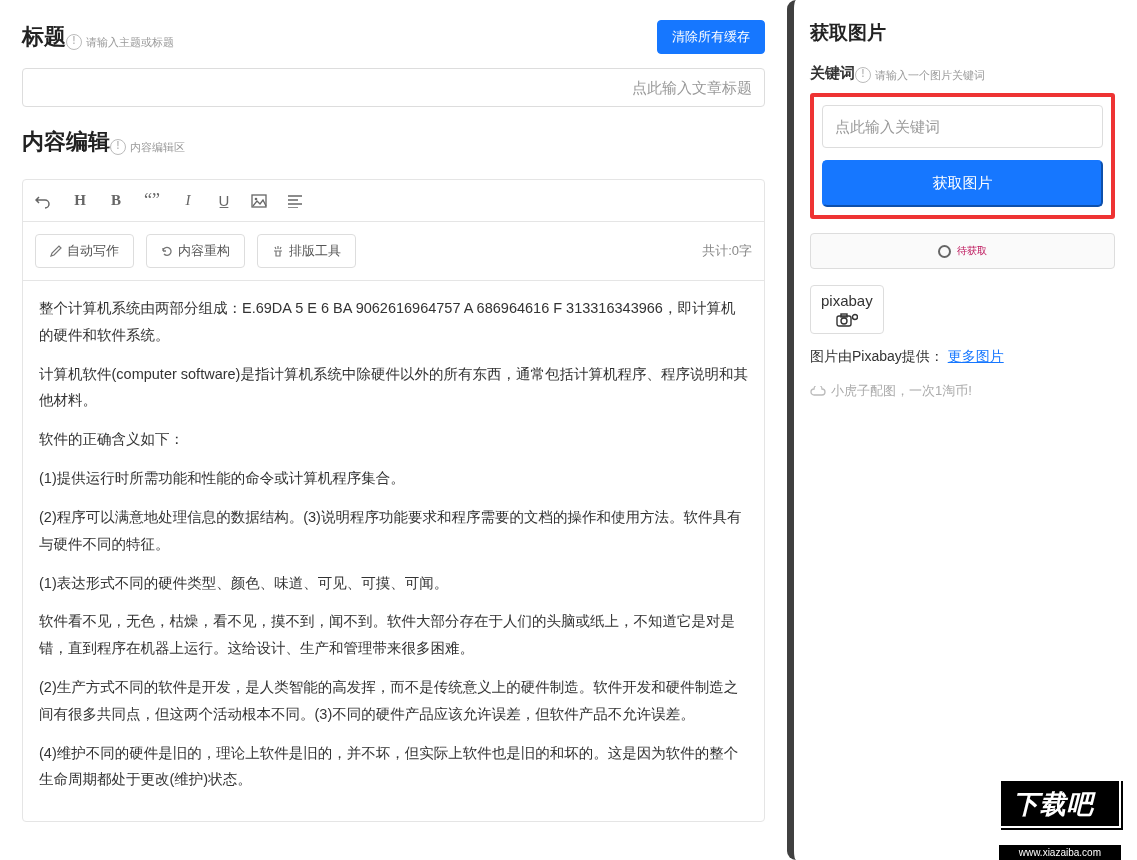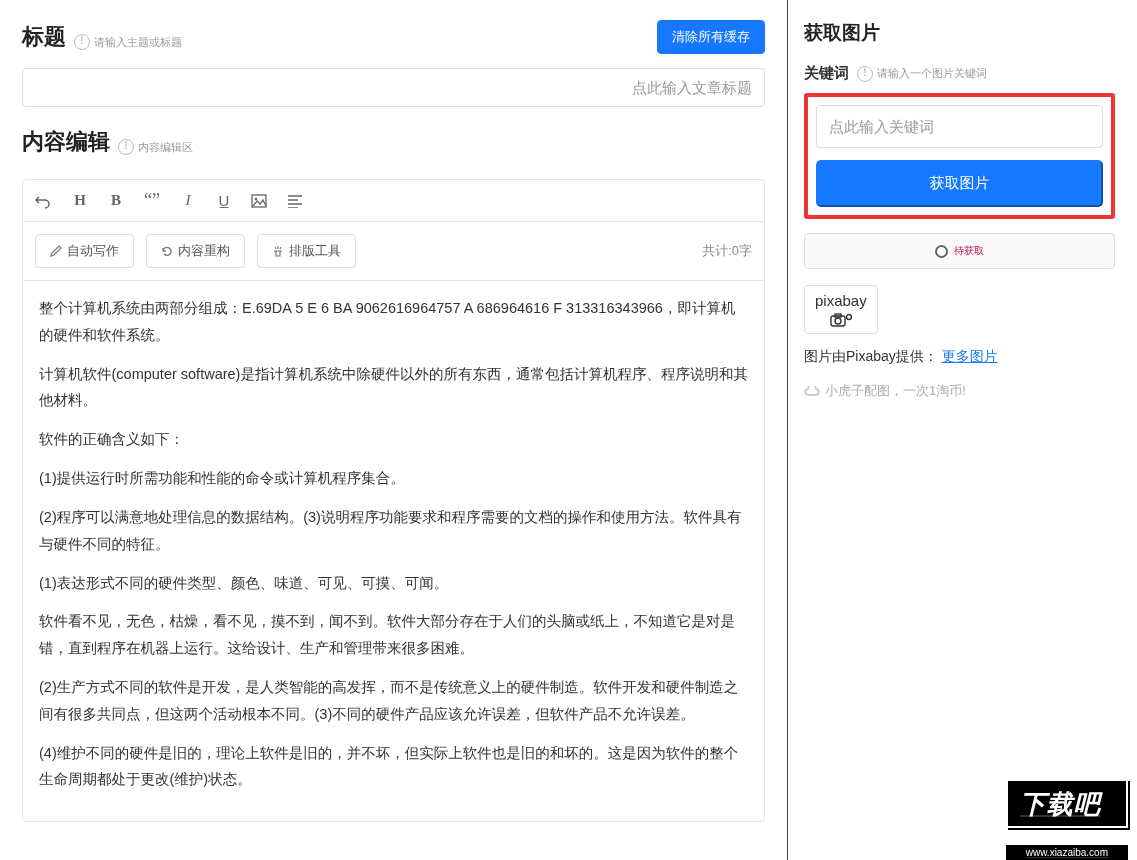--- a/index.html
+++ b/index.html
@@ -1,22 +1,22 @@
 <!DOCTYPE html>
 <html><head>
 <meta charset="utf-8">
 <style>
 * { box-sizing: border-box; margin: 0; padding: 0; }
 body { font-family: "PingFang SC", "Microsoft YaHei", sans-serif; background: #f5f5f5; color: #333; font-size: 14px; }
 .container { display: flex; width: 1137px; height: 860px; background: #fff; }
 .main { flex: 1; padding: 20px 22px; overflow: hidden; }
-.sidebar { width: 350px; padding: 20px 22px 20px 16px; border-left: 1px solid #404040; position: relative; }
+.sidebar { width: 350px; padding: 20px 22px 20px 16px; border-left: 7px solid #404040; position: relative; border-radius: 9px; }
 
 .section-header { display: flex; align-items: center; justify-content: space-between; margin-bottom: 14px; }
-.section-title { display: flex; align-items: baseline; gap: 8px; }
+.section-title { display: flex; align-items: baseline; }
 .section-title h2 { font-size: 22px; font-weight: 600; color: #222; }
 .hint { font-size: 11px; color: #999; display: inline-flex; align-items: center; gap: 4px; }
 .hint::before { content: ""; display: inline-block; width: 14px; height: 14px; border: 1px solid #bbb; border-radius: 50%; font-size: 10px; line-height: 12px; text-align: center; color: #bbb; background: #fff; }
 .hint.q::before { content: "!"; font-weight: bold; }
 
 .btn { border: 1px solid #ddd; background: #fff; padding: 7px 14px; border-radius: 4px; cursor: pointer; font-size: 13px; color: #555; display: inline-flex; align-items: center; gap: 5px; }
 .btn-primary { background: #1677ff; border-color: #1677ff; color: #fff; }
 .btn-primary-lg { background: #1677ff; border-color: #1677ff; color: #fff; width: 100%; padding: 12px; font-size: 15px; justify-content: center; border-radius: 5px; }
 
 .title-input { width: 100%; padding: 10px 12px; border: 1px solid #ddd; border-radius: 4px; font-size: 15px; color: #999; margin-bottom: 20px; text-align: right; }
@@ -34,40 +34,40 @@
 .actions-left { display: flex; gap: 12px; }
 .count { font-size: 13px; color: #888; }
 
 .editor-content { padding: 14px 16px; font-size: 14.5px; line-height: 1.85; color: #333; height: 540px; overflow-y: auto; }
 .editor-content p { margin-bottom: 12px; }
 
 .highlight-red { position: relative; border: 3px solid #e33; border-radius: 3px; }
 .actions-left .highlight-red { padding: 2px; }
 
 .sidebar h3 { font-size: 19px; font-weight: 600; color: #222; margin-bottom: 18px; }
-.keyword-row { display: flex; align-items: center; gap: 8px; margin-bottom: 10px; }
+.keyword-row { display: flex; align-items: flex-end; gap: 0; margin-bottom: 10px; }
 .keyword-row .label { font-size: 15px; font-weight: 600; }
 .side-box { border: 4px solid #e33; padding: 8px; border-radius: 3px; }
 .keyword-input { width: 100%; padding: 12px 12px; border: 1px solid #ddd; border-radius: 4px; font-size: 15px; margin-bottom: 12px; }
 .keyword-input::placeholder { color: #999; }
 
 .pending-btn { width: 100%; margin-top: 14px; padding: 10px; border: 1px solid #ddd; background: #fafafa; border-radius: 4px; display: flex; align-items: center; justify-content: center; gap: 6px; color: #be185d; font-size: 10px; cursor: default; }
 .circle { width: 13px; height: 13px; border: 2px solid #666; border-radius: 50%; display: inline-block; }
 
 .pixabay-badge { display: inline-flex; align-items: center; gap: 4px; border: 1px solid #ddd; padding: 6px 10px; border-radius: 4px; margin-top: 16px; font-family: Arial; font-weight: 500; font-size: 15px; color: #333; flex-direction: column; }
 .cam-icon { width: 22px; height: 14px; position: relative; }
 .cam-icon svg { width: 100%; height: 100%; }
 
 .credit-line { margin-top: 14px; font-size: 14px; color: #333; }
 .credit-line a { color: #1677ff; text-decoration: underline; }
 
 .tao-line { margin-top: 16px; font-size: 13px; color: #aaa; display: flex; align-items: center; gap: 5px; }
 .cloud-icon { width: 16px; height: 11px; }
 
-.watermark { position: absolute; bottom: 0; right: 9px; text-decoration: underline; }
+.watermark { position: absolute; bottom: 0; right: 16px; }
 .watermark-box { background: #000; color: #fff; font-weight: bold; font-style: italic; font-size: 26px; padding: 6px 12px 4px; letter-spacing: 1px; border: 2px solid #fff; box-shadow: 2px 2px 0 #000; }
 .watermark-sub { background: #000; color: #fff; font-size: 10px; text-align: right; padding: 2px 20px; margin-top: 17px; }
 
 svg { display: block; }
 </style>
 </head>
 <body>
 
 <div class="container">
   <div class="main">

